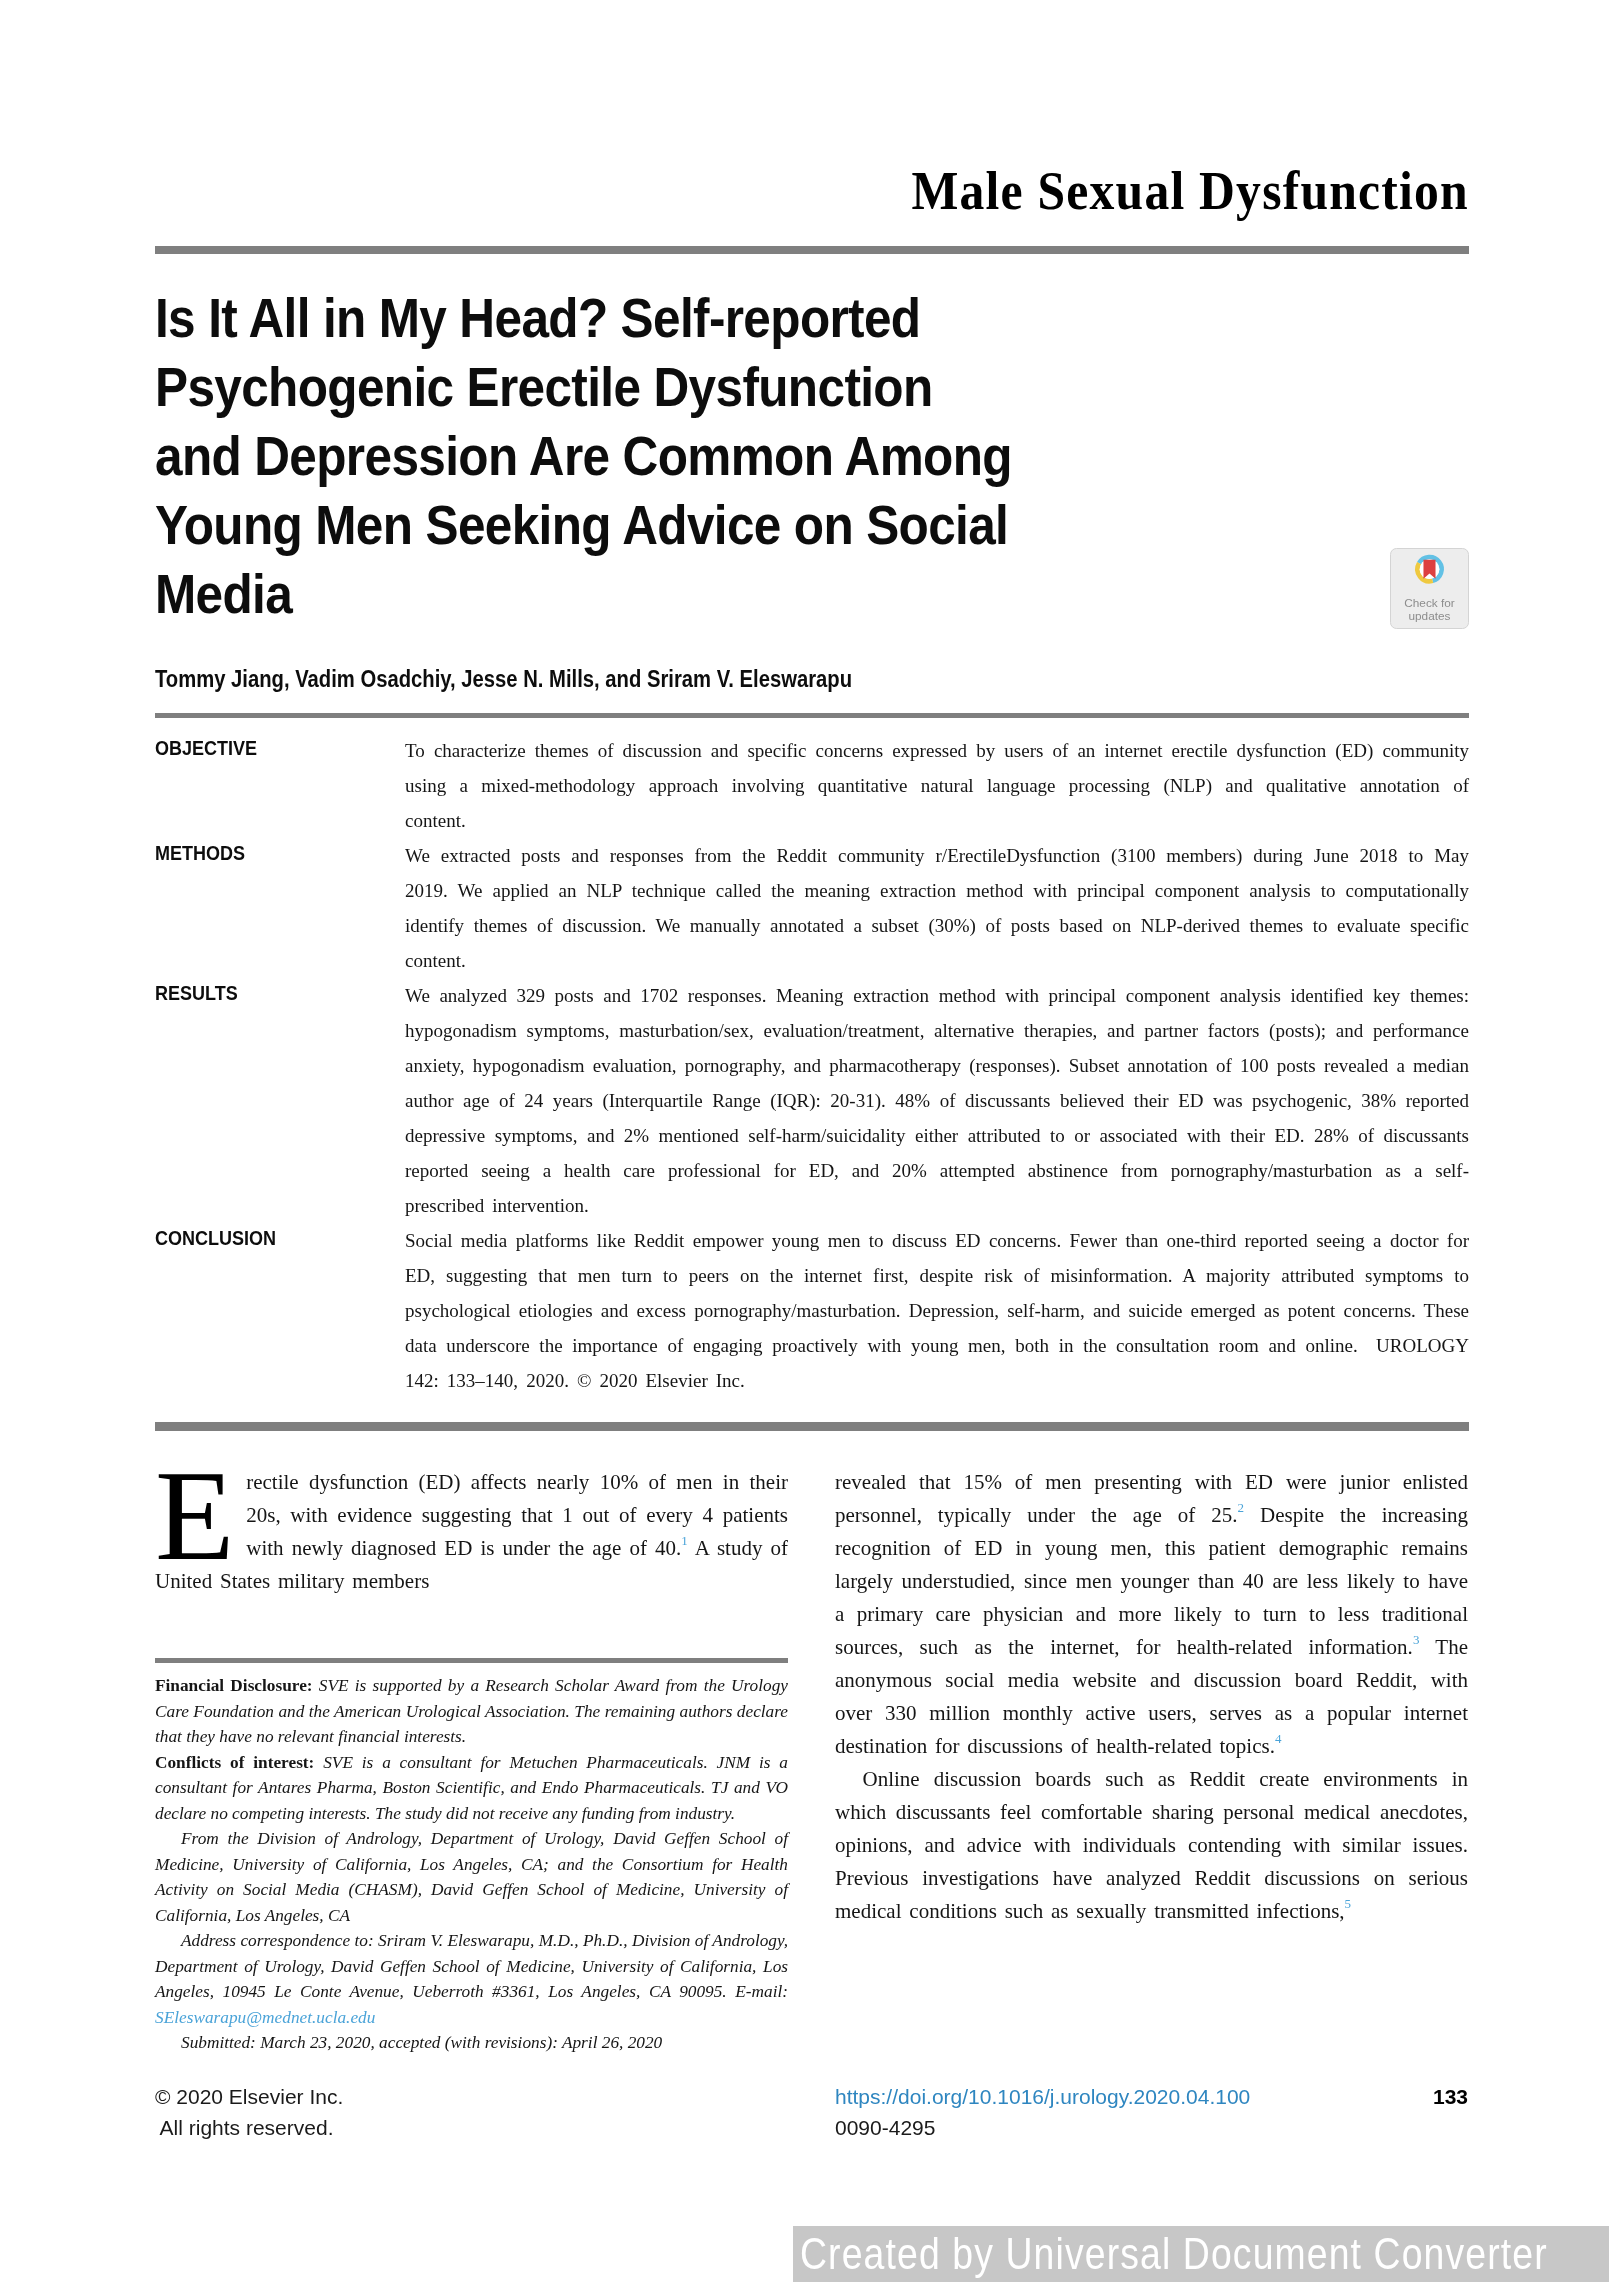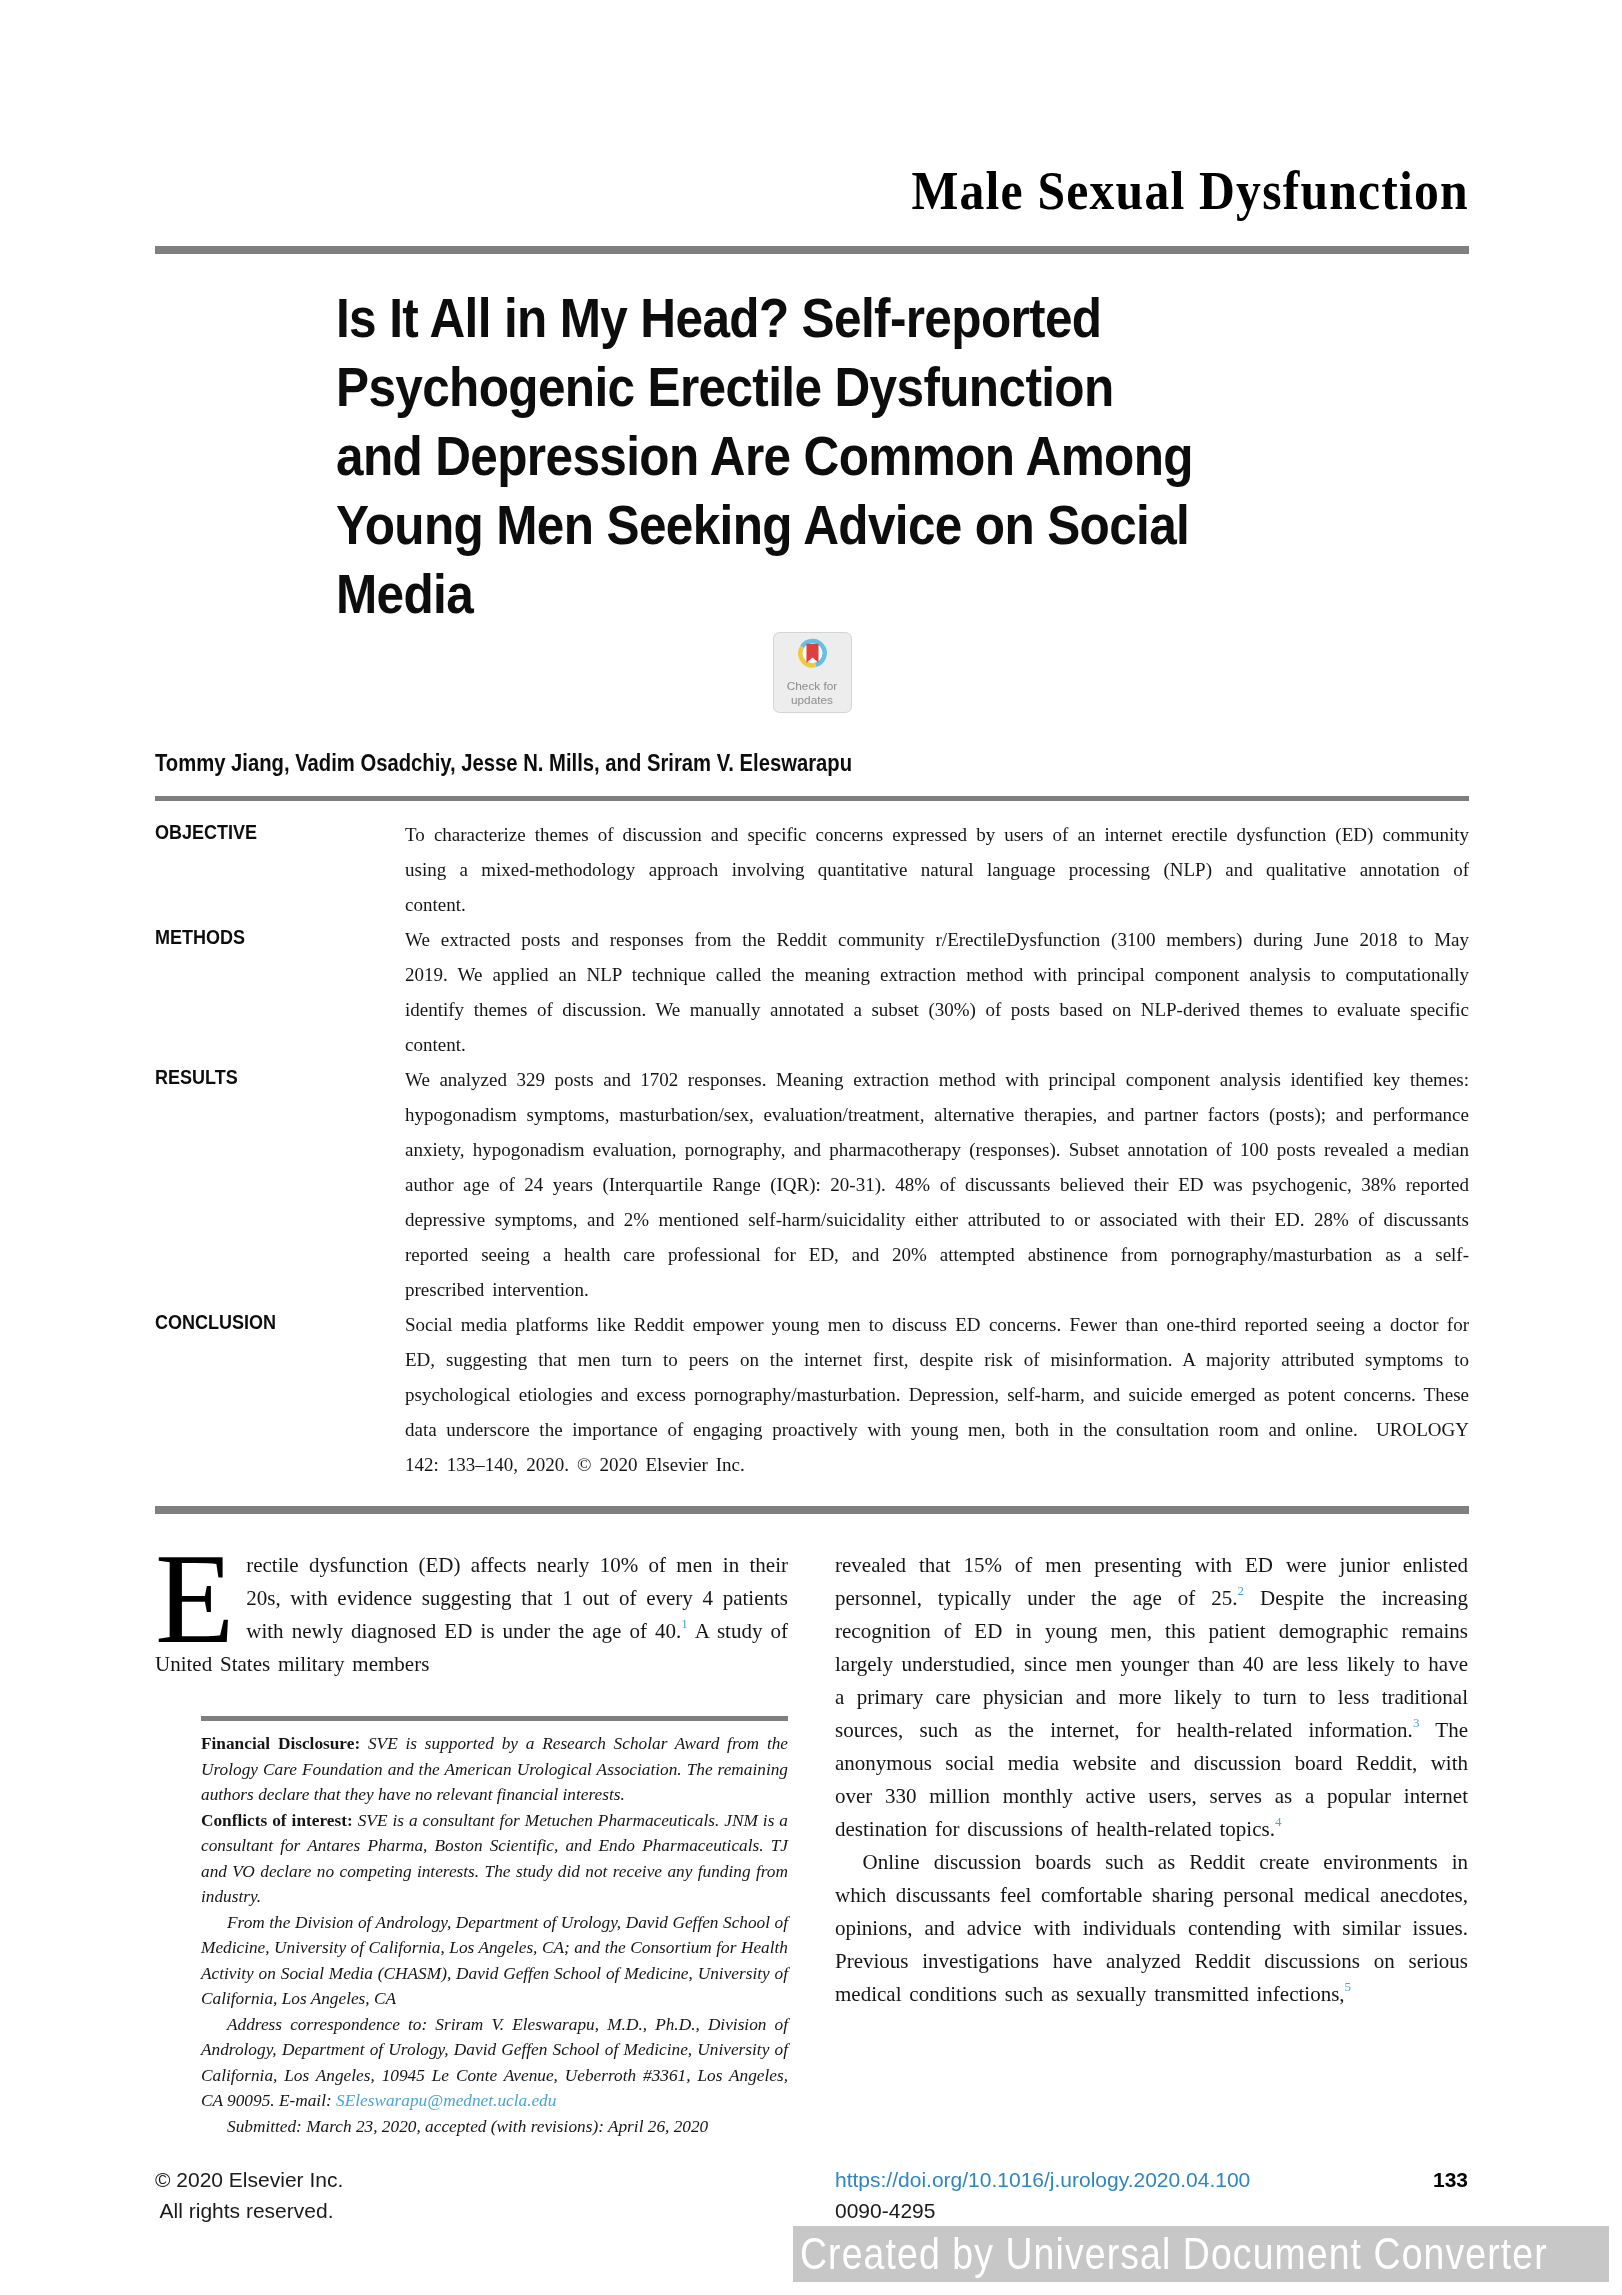--- a/index.html
+++ b/index.html
@@ -20,21 +20,21 @@
     font-weight: bold;
     font-size: 54px;
     letter-spacing: 1.3px;
     color: #000;
     line-height: 1;
   }
   .cond-r { display: inline-block; transform: scaleX(0.92); transform-origin: 100% 50%; }
   .rule { background: #7f7f7f; }
   .rule-top { height: 8.5px; margin-top: 27.5px; }
   
-  .title-row { display: flex; justify-content: space-between; align-items: center; margin-top: 30px; flex-direction: column; }
+  .title-row { display: flex; justify-content: space-between; align-items: flex-end; margin-top: 30px; }
   h1 {
     margin: 0;
     font-family: "Liberation Sans", sans-serif;
     font-weight: bold;
     font-size: 55px;
     line-height: 69px;
     letter-spacing: -0.7px;
     color: #0d0d0d;
     transform: scaleX(0.9);
     transform-origin: 0 0;
@@ -123,21 +123,21 @@
   }
   .ref {
     font-size: 0.62em;
     color: #4aa3d8;
     position: relative;
     top: -0.15em;
     line-height: 0;
     cursor: pointer;
   }
   
-  .footnotes { margin-top: auto; margin-left: 46px; }
+  .footnotes { margin-top: auto; }
   .rule-fn { height: 4.6px; margin-bottom: 10.5px; }
   .fn {
     margin: 0;
     font-family: "Liberation Serif", serif;
     font-size: 17.3px;
     line-height: 25.5px;
     text-align: justify;
     color: #151515;
   }
   .fn i { font-style: italic; }

